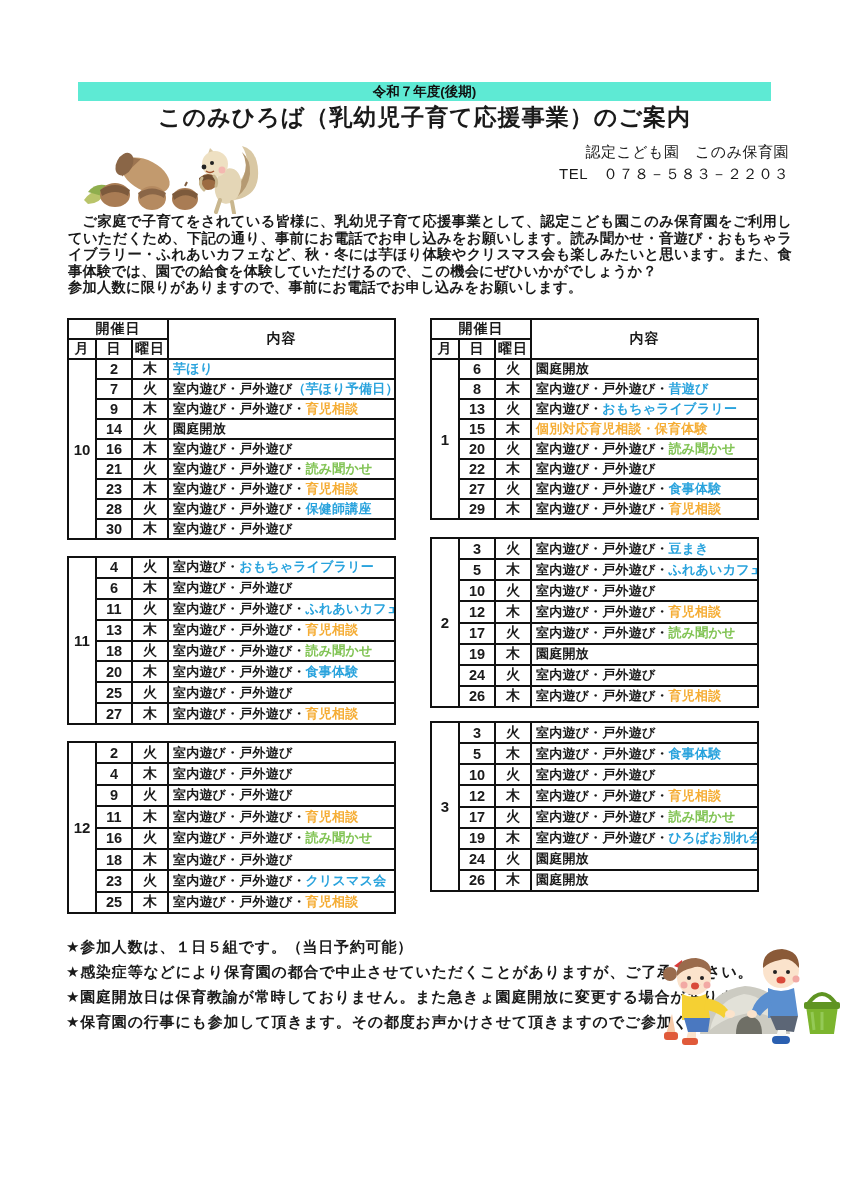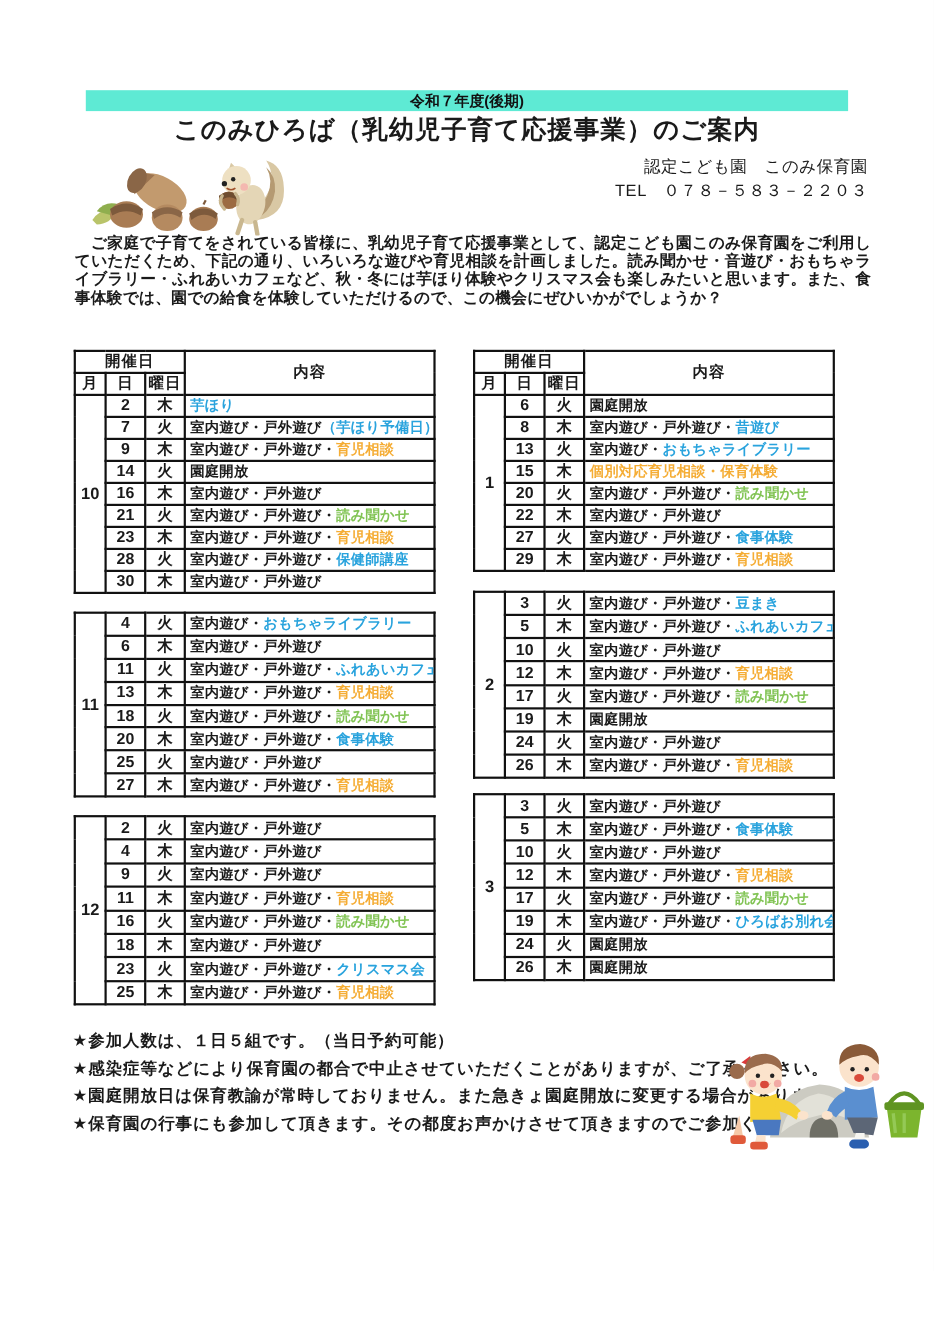--- a/index.html
+++ b/index.html
@@ -121,21 +121,22 @@
       <path d="M124 33 Q128 36 132 33" stroke="#a0522d" stroke-width="1.5" fill="none"></path>
       <circle cx="140" cy="32" r="3.5" fill="#f4b8b0"></circle>
 
       <ellipse cx="126" cy="44" rx="9" ry="8" fill="#9c6b42"></ellipse>
       <path d="M117 40 Q126 33 135 40 L134 44 Q126 38 118 45 Z" fill="#6e4d30"></path>
       <path d="M132 38 Q136 42 134 48 M120 40 Q116 46 122 52" stroke="#c9b78f" stroke-width="3" fill="none" stroke-linecap="round"></path>
     </svg>
   </div>
 
   <div class="intro">
-    <div>　ご家庭で子育てをされている皆様に、乳幼児子育て応援事業として、認定こども園このみ保育園をご利用していただくため、下記の通り、いろいろな遊びや育児相談を計画しました。読み聞かせ・音遊び・おもちゃライブラリー・ふれあいカフェなど、秋・冬には芋ほり体験やクリスマス会も楽しみたいと思います。また、食事体験では、園での給食を体験していただけるので、この機会にぜひいかがでしょうか？</div>
+    <div>　ご家庭で子育てをされている皆様に、乳幼児子育て応援事業として、認定こども園このみ保育園をご利用していただくため、下記の通り、事前にお電話でお申し込みをお願いします。読み聞かせ・音遊び・おもちゃライブラリー・ふれあいカフェなど、秋・冬には芋ほり体験やクリスマス会も楽しみたいと思います。また、食事体験では、園での給食を体験していただけるので、この機会にぜひいかがでしょうか？</div>
+    <div>参加人数に限りがありますので、事前にお電話でお申し込みをお願いします。</div>
   </div>
 
   <div class="sched pos-t10">
       <table class="sched-table">
         <colgroup>
           <col style="width: 28px;">
           <col style="width: 36px;">
           <col style="width: 36px;">
           <col>
         </colgroup>

